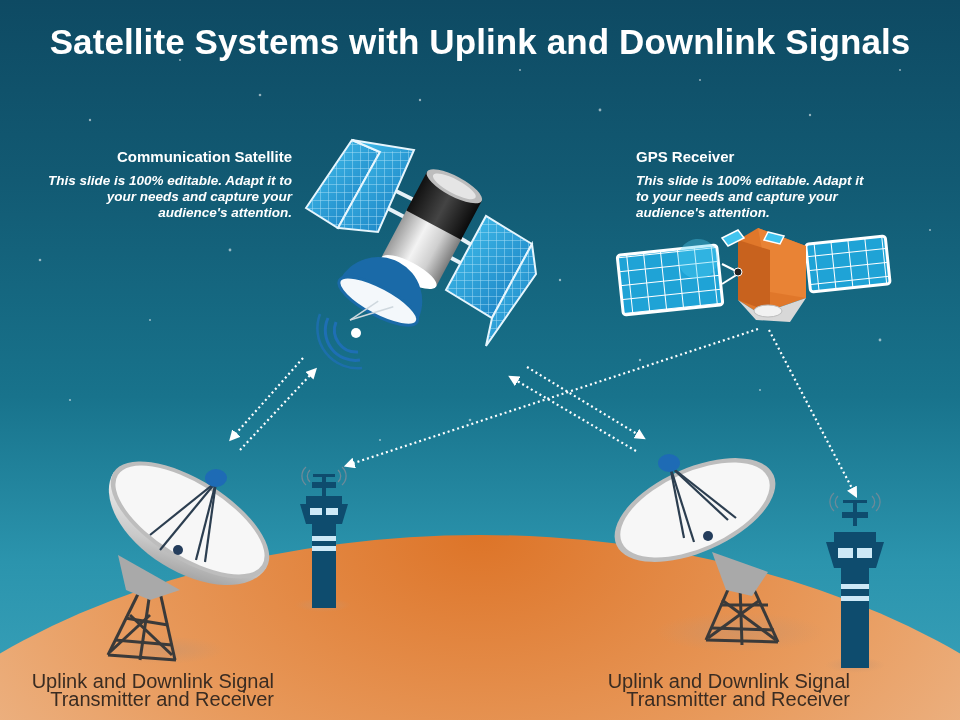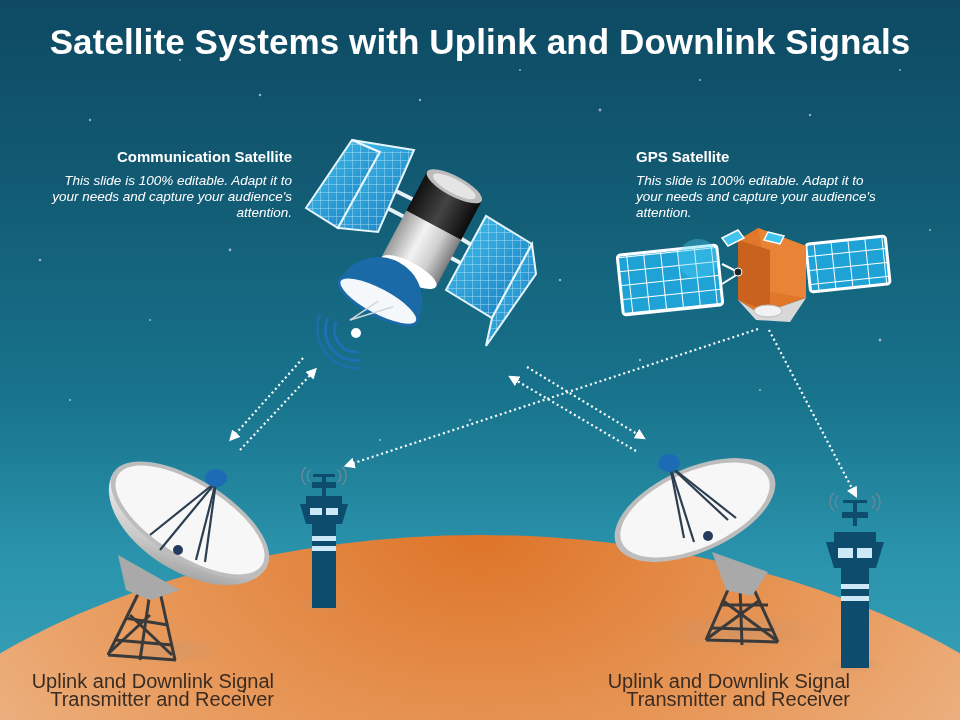--- a/index.html
+++ b/index.html
@@ -3,21 +3,21 @@
 <meta charset="utf-8">
 <style>
   html,body{margin:0;padding:0;}
   body{width:960px;height:720px;overflow:hidden;position:relative;font-family:"Liberation Sans",sans-serif;}
   #stage{position:absolute;left:0;top:0;width:960px;height:720px;
     background:linear-gradient(180deg,#0e4a63 0%,#125a73 25%,#18738c 55%,#2b94ad 78%,#3aa3bb 100%);overflow:hidden;}
   #scene{position:absolute;left:0;top:0;}
   .title{position:absolute;left:0;top:22px;width:960px;text-align:center;color:#ffffff;font-size:35px;font-weight:bold;letter-spacing:0.1px;}
   .label-block{position:absolute;color:#ffffff;}
   .label-block .h{font-size:15px;font-weight:bold;margin-bottom:8px;}
-  .label-block .p{font-size:13.5px;font-style:italic;line-height:16px;}
+  .label-block .p{font-size:13.5px;font-style:italic;line-height:16px;font-weight:bold;}
   #comm-label{left:40px;top:148px;width:252px;text-align:right;}
   #gps-label{left:636px;top:148px;width:240px;text-align:left;}
   .station-caption{position:absolute;color:#3a2c22;font-size:20px;font-weight:normal;text-align:right;line-height:18px;width:260px;}
   #cap-left{left:14px;top:672px;}
   #cap-right{left:590px;top:672px;}
 </style>
 </head>
 <body>
 
 <div id="stage">
@@ -258,21 +258,21 @@
   </svg>
 
   <div class="title">Satellite Systems with Uplink and Downlink Signals</div>
 
   <div class="label-block" id="comm-label">
     <div class="h">Communication Satellite</div>
     <div class="p">This slide is 100% editable.  Adapt it to your needs and capture your audience's attention.</div>
   </div>
 
   <div class="label-block" id="gps-label">
-    <div class="h">GPS Satellite</div>
+    <div class="h">GPS Receiver</div>
     <div class="p">This slide is 100% editable.  Adapt it to your needs and capture your audience's attention.</div>
   </div>
 
   <div class="station-caption" id="cap-left">
     <div>Uplink and Downlink Signal</div>
     <div>Transmitter and Receiver</div>
   </div>
 
   <div class="station-caption" id="cap-right">
     <div>Uplink and Downlink Signal</div>

